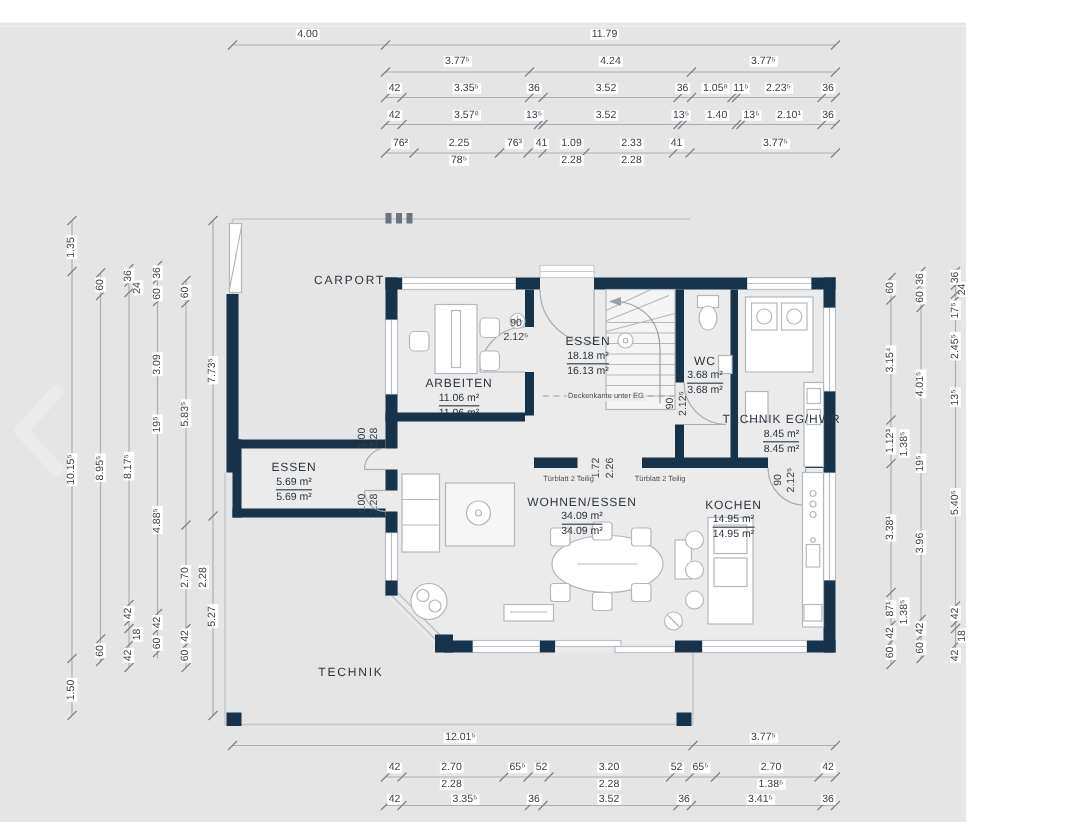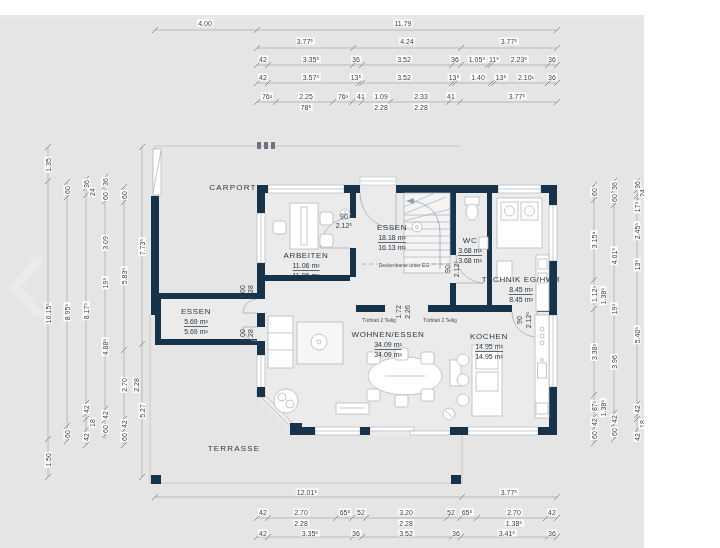--- a/index.html
+++ b/index.html
@@ -362,21 +362,21 @@
         <line x1="682" y1="135" x2="688" y2="129" stroke="#7c838a" stroke-width="0.8"></line>
         <line x1="682" y1="169" x2="688" y2="163" stroke="#7c838a" stroke-width="0.8"></line>
         <line x1="682" y1="427" x2="688" y2="421" stroke="#7c838a" stroke-width="0.8"></line>
         <line x1="682" y1="465" x2="688" y2="459" stroke="#7c838a" stroke-width="0.8"></line>
       </g>
 </svg>
 
 <div id="labels">
 
   <span class="outdoor-label" style="left:233px;top:172px">CARPORT</span>
-  <span class="outdoor-label" style="left:234px;top:433px">TERRASSE</span>
+  <span class="outdoor-label" style="left:234px;top:433px">TECHNIK</span>
 
   <div class="room-label" style="left:306px;top:236px">
     <span class="room-name">ARBEITEN</span>
     <span class="room-a1">11.06 m²</span>
     <span class="room-a2">11.06 m²</span>
   </div>
   <div class="room-label" style="left:392px;top:208px">
     <span class="room-name">ESSEN</span>
     <span class="room-a1">18.18 m²</span>
     <span class="room-a2">16.13 m²</span>

